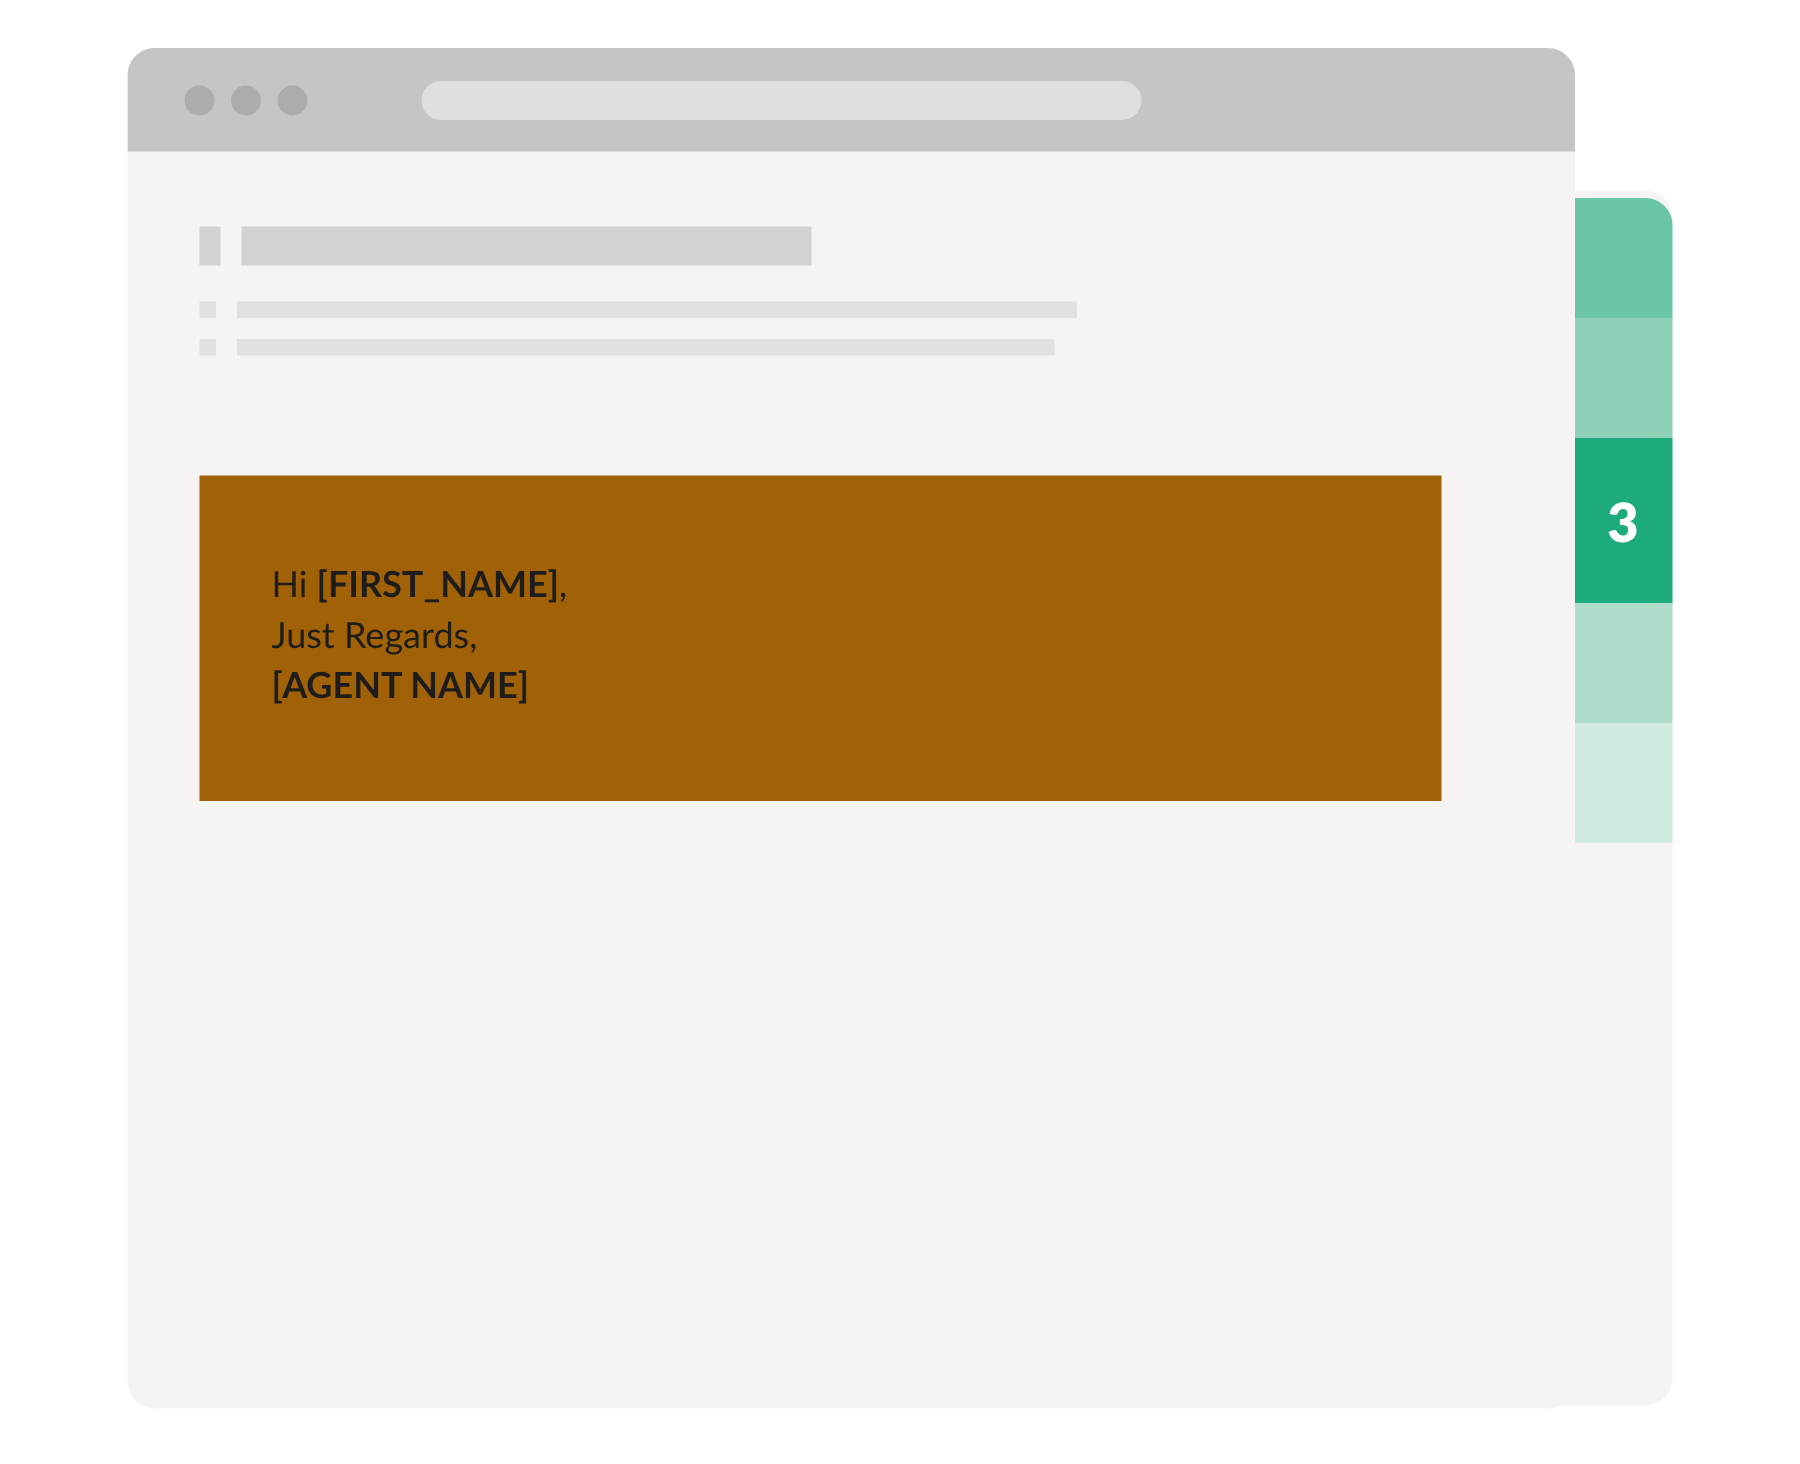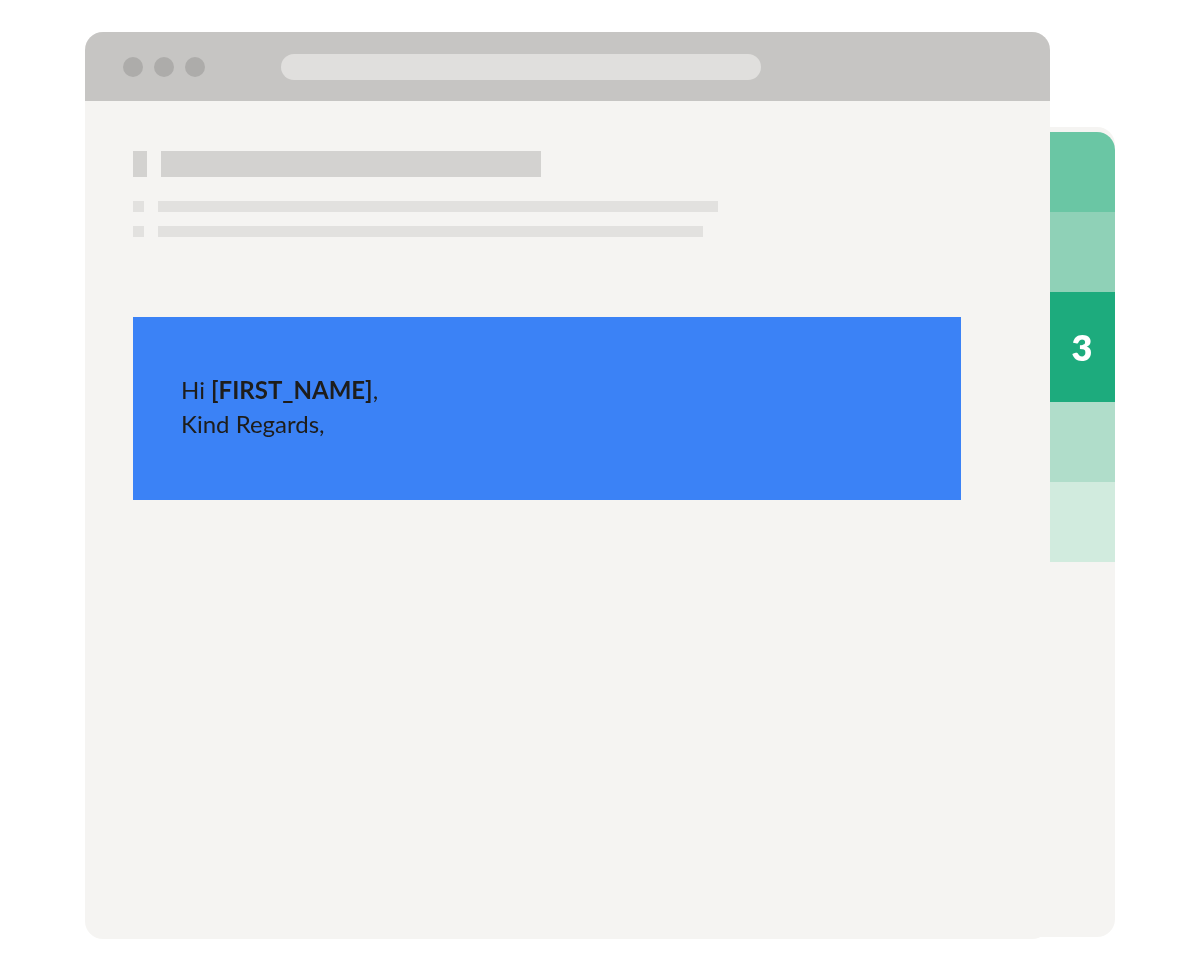--- a/index.html
+++ b/index.html
@@ -121,21 +121,21 @@
   }
   .ph-bar-sm {
     height: 11px; background: #e2e1df;
   }
   .ph-bar-sm.w1 { width: 560px; }
   .ph-bar-sm.w2 { width: 545px; }
 
   
   .email-card {
     margin-top: 80px;
-    background: #3b82f6;
+    background: #a16207;
     width: 828px;
     padding: 56px 48px 60px 48px;
   }
   .email-card p {
     margin: 0;
     font-size: 24px;
     line-height: 1.4;
     color: #1e1d1b;
   }
   .greeting { margin-bottom: 70px; }
@@ -189,22 +189,23 @@
 
       <div class="email-card">
 
         <p class="greeting">
           <span>Hi </span><span class="bold-token">[FIRST_NAME]</span><span>,</span>
         </p>
 
 
 
 
-        <p class="signoff">Kind Regards,</p>
-
+        <p class="signoff">Just Regards,</p>
+
+        <p class="agent-name">[AGENT NAME]</p>
 
       </div>
 
     </div>
 
   </div>
 
 </div>
 
 </body></html>

